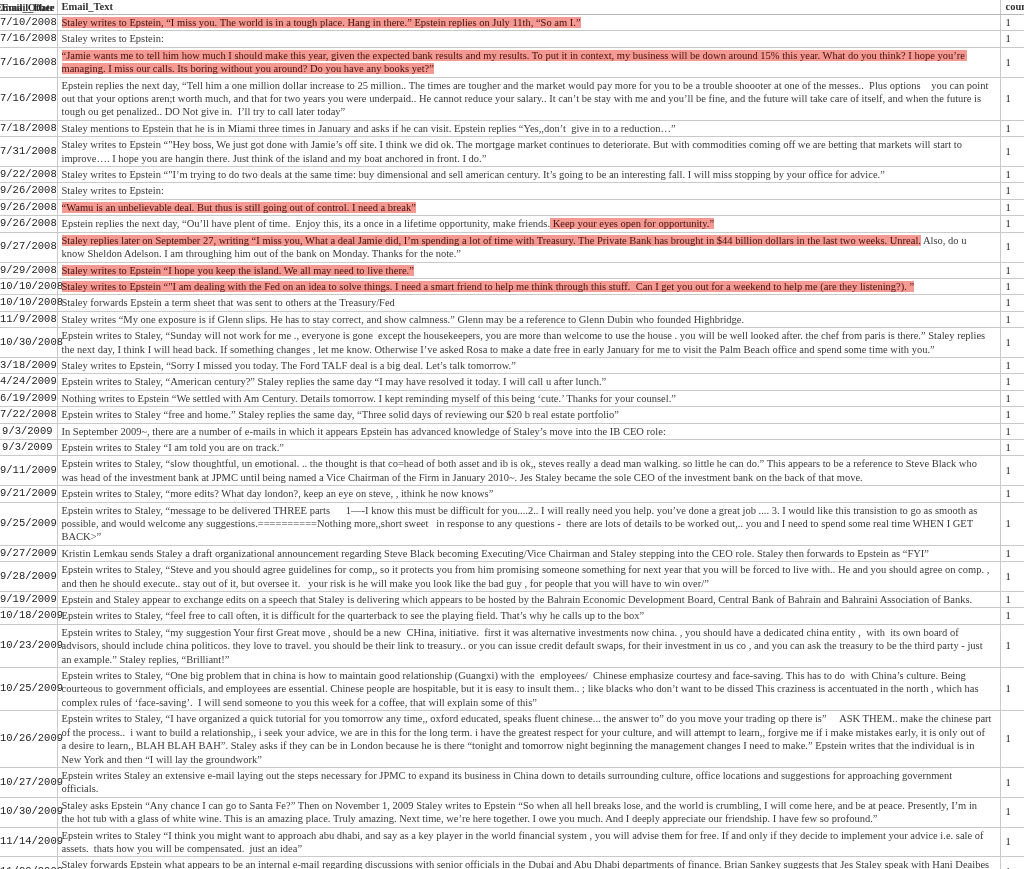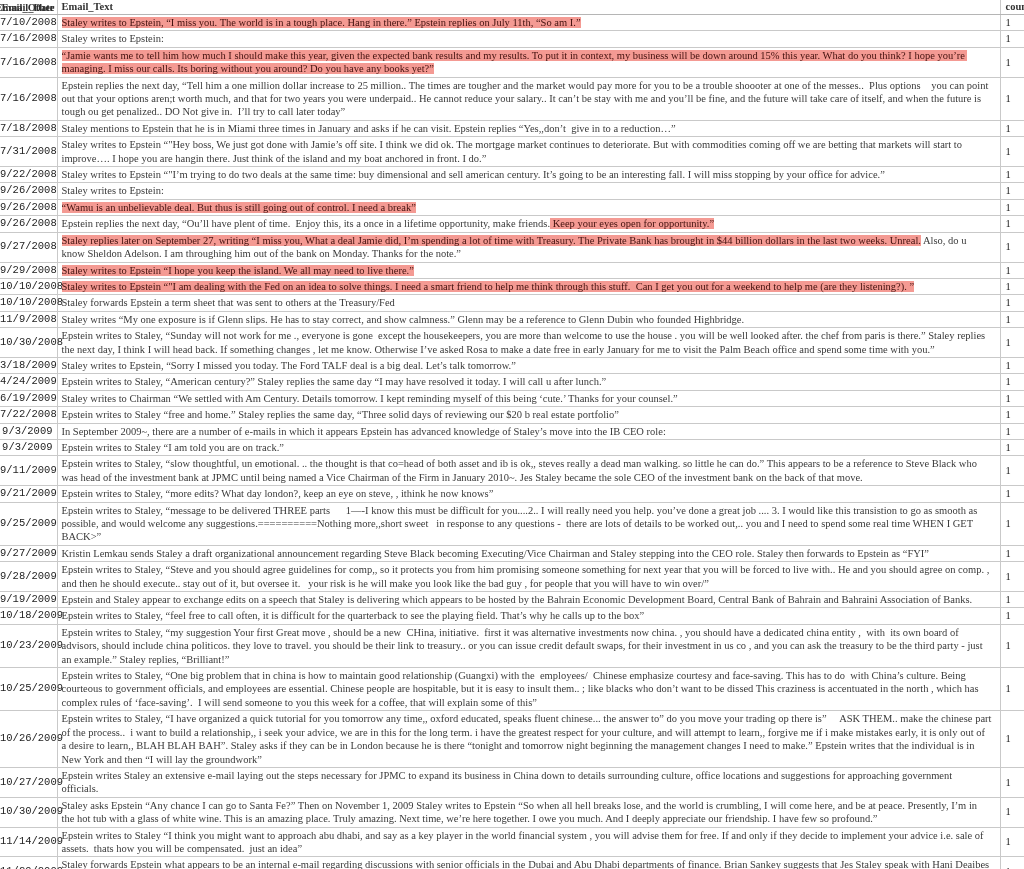--- a/index.html
+++ b/index.html
@@ -180,21 +180,21 @@
           <td class="text-cell"><span>Staley writes to Epstein, “Sorry I missed you today. The Ford TALF deal is a big deal. Let’s talk tomorrow.”</span></td>
           <td class="count-cell">1</td>
         </tr>
         <tr>
           <td class="date-cell">4/24/2009</td>
           <td class="text-cell"><span>Epstein writes to Staley, “American century?” Staley replies the same day “I may have resolved it today. I will call u after lunch.”</span></td>
           <td class="count-cell">1</td>
         </tr>
         <tr>
           <td class="date-cell">6/19/2009</td>
-          <td class="text-cell"><span>Staley writes to Chairman “We settled with Am Century. Details tomorrow. I kept reminding myself of this being ‘cute.’ Thanks for your counsel.”</span></td>
+          <td class="text-cell"><span>Nothing writes to Epstein “We settled with Am Century. Details tomorrow. I kept reminding myself of this being ‘cute.’ Thanks for your counsel.”</span></td>
           <td class="count-cell">1</td>
         </tr>
         <tr>
           <td class="date-cell">7/22/2008</td>
           <td class="text-cell"><span>Epstein writes to Staley “free and home.” Staley replies the same day, “Three solid days of reviewing our $20 b real estate portfolio”</span></td>
           <td class="count-cell">1</td>
         </tr>
         <tr>
           <td class="date-cell">9/3/2009</td>
           <td class="text-cell"><span>In September 2009~, there are a number of e-mails in which it appears Epstein has advanced knowledge of Staley’s move into the IB CEO role:</span></td>

